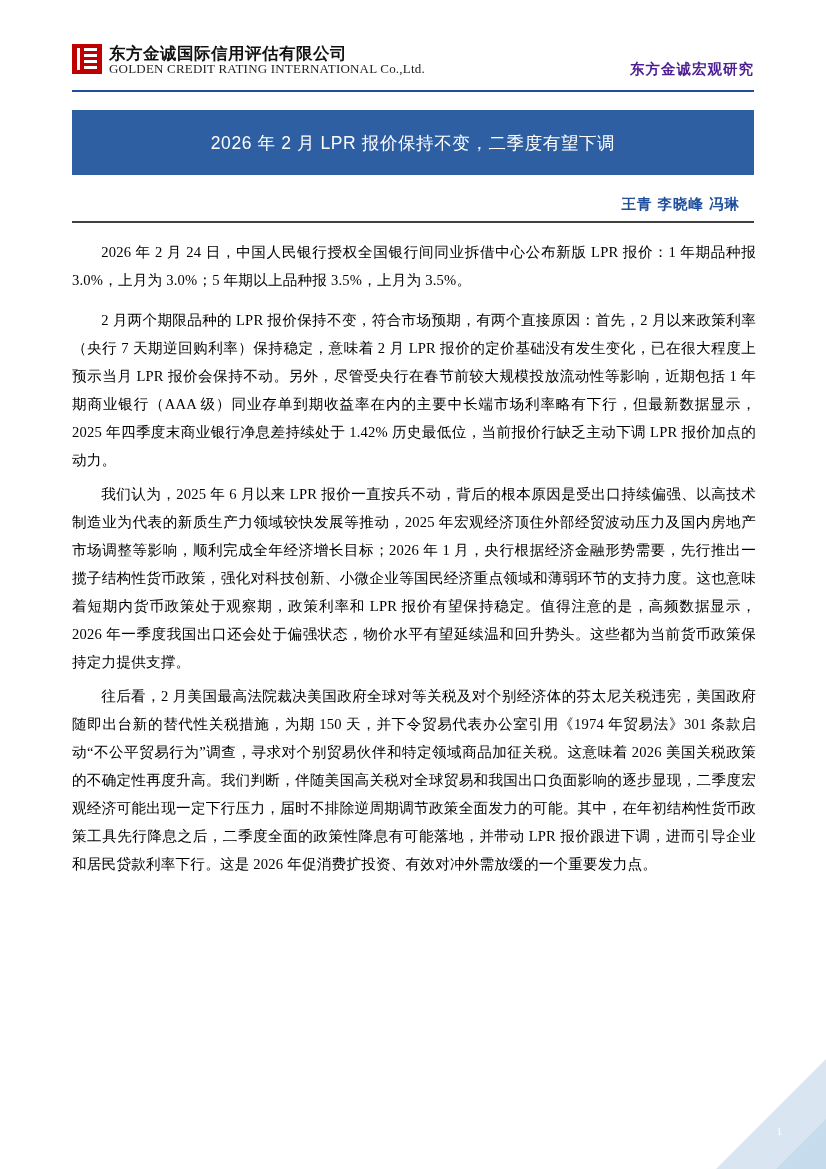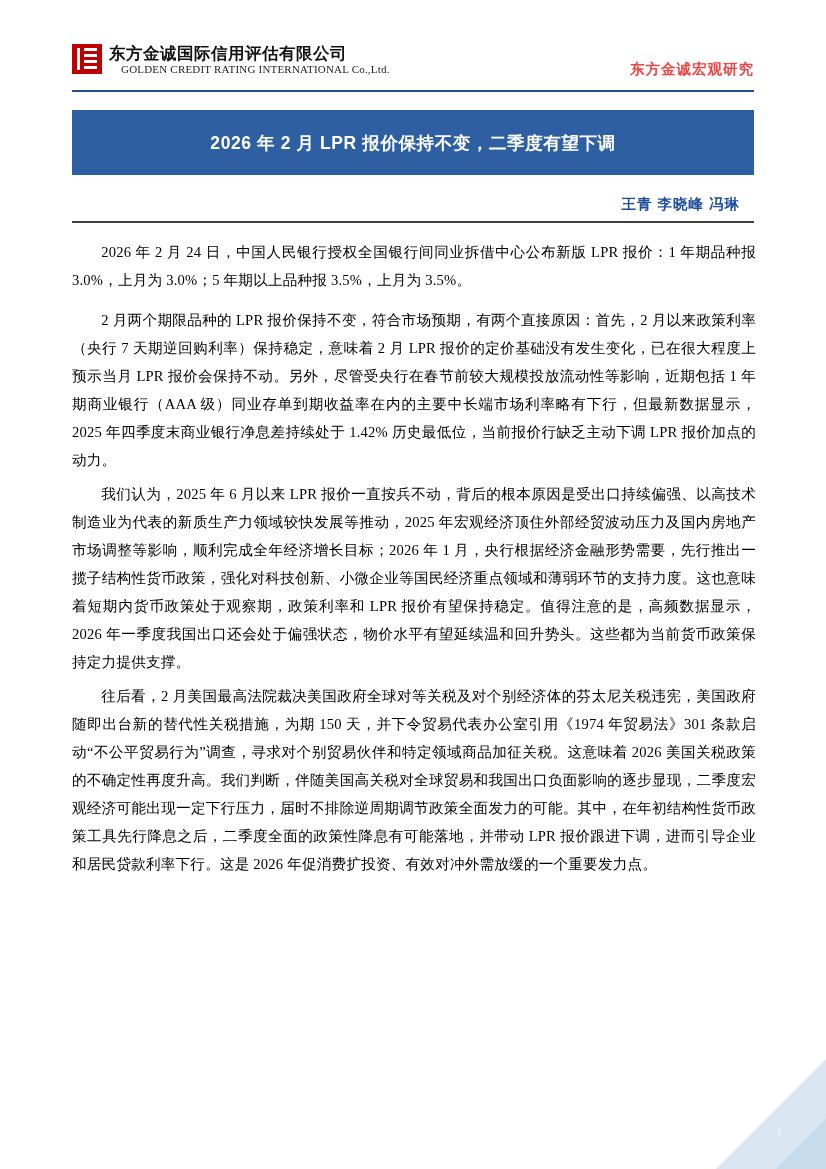--- a/index.html
+++ b/index.html
@@ -76,35 +76,34 @@
     font-family: "Liberation Serif", serif;
     font-size: 16.5px;
     font-weight: bold;
     letter-spacing: 0.5px;
     line-height: 20px;
     color: #111;
     white-space: nowrap;
   }
   .logo-en {
     font-family: "Liberation Serif", serif;
-    font-size: 11px;
+    font-size: 13px;
     letter-spacing: 0.2px;
     line-height: 10px;
     color: #222;
     white-space: nowrap;
-    margin-left: 12px;
   }
   .header-right {
     position: absolute;
     right: 0;
     top: 20px;
     font-family: "Liberation Sans", sans-serif;
     font-size: 14.5px;
     font-weight: bold;
-    color: #ef4444;
+    color: #4c1d95;
     letter-spacing: 1px;
     white-space: nowrap;
     margin-left: 23px;
   }
   .header-rule {
     position: absolute;
     left: 72px;
     top: 90px;
     width: 682px;
     height: 2px;
@@ -119,21 +118,21 @@
     width: 682px;
     height: 65px;
     background: #2e5fa3;
     display: flex;
     align-items: center;
     justify-content: center;
   }
   .title-text {
     font-family: "Liberation Sans", sans-serif;
     font-size: 17.5px;
-    font-weight: bold;
+    font-weight: normal;
     color: #ffffff;
     letter-spacing: 0.6px;
     text-align: center;
   }
 
   
   .author-bar {
     position: absolute;
     left: 72px;
     top: 175px;

